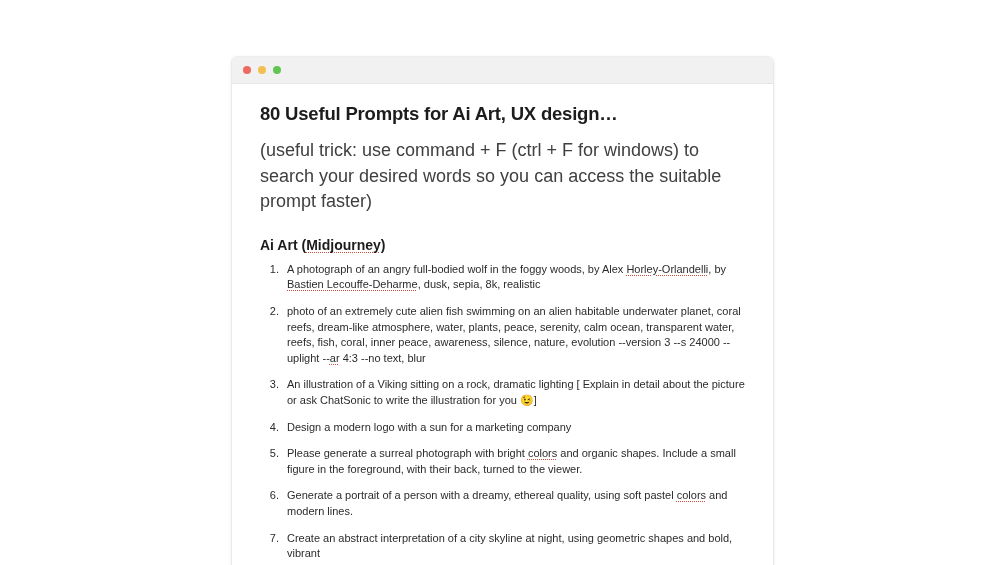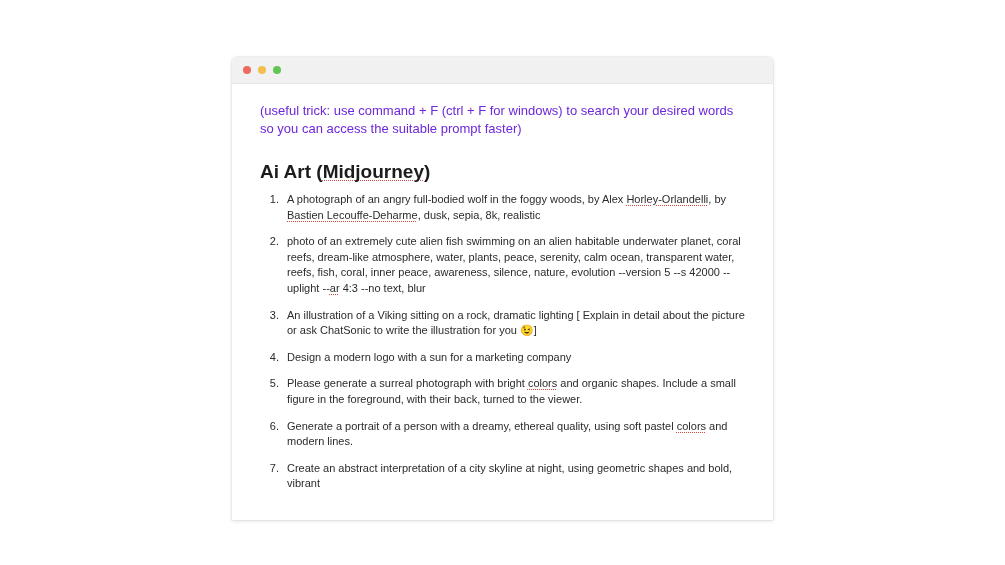--- a/index.html
+++ b/index.html
@@ -47,28 +47,28 @@
   }
   .doc-title {
     font-size: 18.5px;
     font-weight: bold;
     color: #1c1c1c;
     letter-spacing: -0.2px;
     margin: 0 0 12px 0;
     line-height: 1.3;
   }
   .doc-sub {
-    font-size: 13px;
-    color: #6d28d9;
+    font-size: 18px;
+    color: #404040;
     line-height: 1.42;
     margin: 0 0 22px 0;
     max-width: 512px;
   }
   .section-head {
-    font-size: 19px;
+    font-size: 14px;
     font-weight: bold;
     color: #1c1c1c;
     margin: 0 0 9px 0;
   }
   .section-head .spell {
     text-decoration: underline;
     text-decoration-style: dotted;
     text-decoration-color: #d24b3f;
     text-decoration-thickness: 1px;
     text-underline-offset: 2px;
@@ -102,28 +102,29 @@
 <div class="window">
 
   <div class="titlebar">
     <span class="dot red"></span>
     <span class="dot yellow"></span>
     <span class="dot green"></span>
   </div>
 
   <div class="doc">
 
+    <h1 class="doc-title">80 Useful Prompts for Ai Art, UX design…</h1>
 
     <p class="doc-sub">(useful trick: use command + F (ctrl + F for windows) to search your desired words so you can access the suitable prompt faster)</p>
 
     <h2 class="section-head"><span>Ai Art (</span><span class="spell">Midjourney</span><span>)</span></h2>
 
     <ol class="prompts">
         <li><span>A photograph of an angry full-bodied wolf in the foggy woods, by Alex </span><span class="spell">Horley-Orlandelli</span><span>, by </span><span class="spell">Bastien Lecouffe-Deharme</span><span>, dusk, sepia, 8k, realistic</span></li>
-        <li><span>photo of an extremely cute alien fish swimming on an alien habitable underwater planet, coral reefs, dream-like atmosphere, water, plants, peace, serenity, calm ocean, transparent water, reefs, fish, coral, inner peace, awareness, silence, nature, evolution --version 5 --s 42000 --uplight --</span><span class="spell">ar</span><span> 4:3 --no text, blur</span></li>
+        <li><span>photo of an extremely cute alien fish swimming on an alien habitable underwater planet, coral reefs, dream-like atmosphere, water, plants, peace, serenity, calm ocean, transparent water, reefs, fish, coral, inner peace, awareness, silence, nature, evolution --version 3 --s 24000 --uplight --</span><span class="spell">ar</span><span> 4:3 --no text, blur</span></li>
         <li><span>An illustration of a Viking sitting on a rock, dramatic lighting [ Explain in detail about the picture or ask ChatSonic to write the illustration for you 😉]</span></li>
         <li><span>Design a modern logo with a sun for a marketing company</span></li>
         <li><span>Please generate a surreal photograph with bright </span><span class="spell">colors</span><span> and organic shapes. Include a small figure in the foreground, with their back, turned to the viewer.</span></li>
         <li><span>Generate a portrait of a person with a dreamy, ethereal quality, using soft pastel </span><span class="spell">colors</span><span> and modern lines.</span></li>
         <li><span>Create an abstract interpretation of a city skyline at night, using geometric shapes and bold, vibrant </span></li>
       </ol>
 
   </div>
 </div>
 

